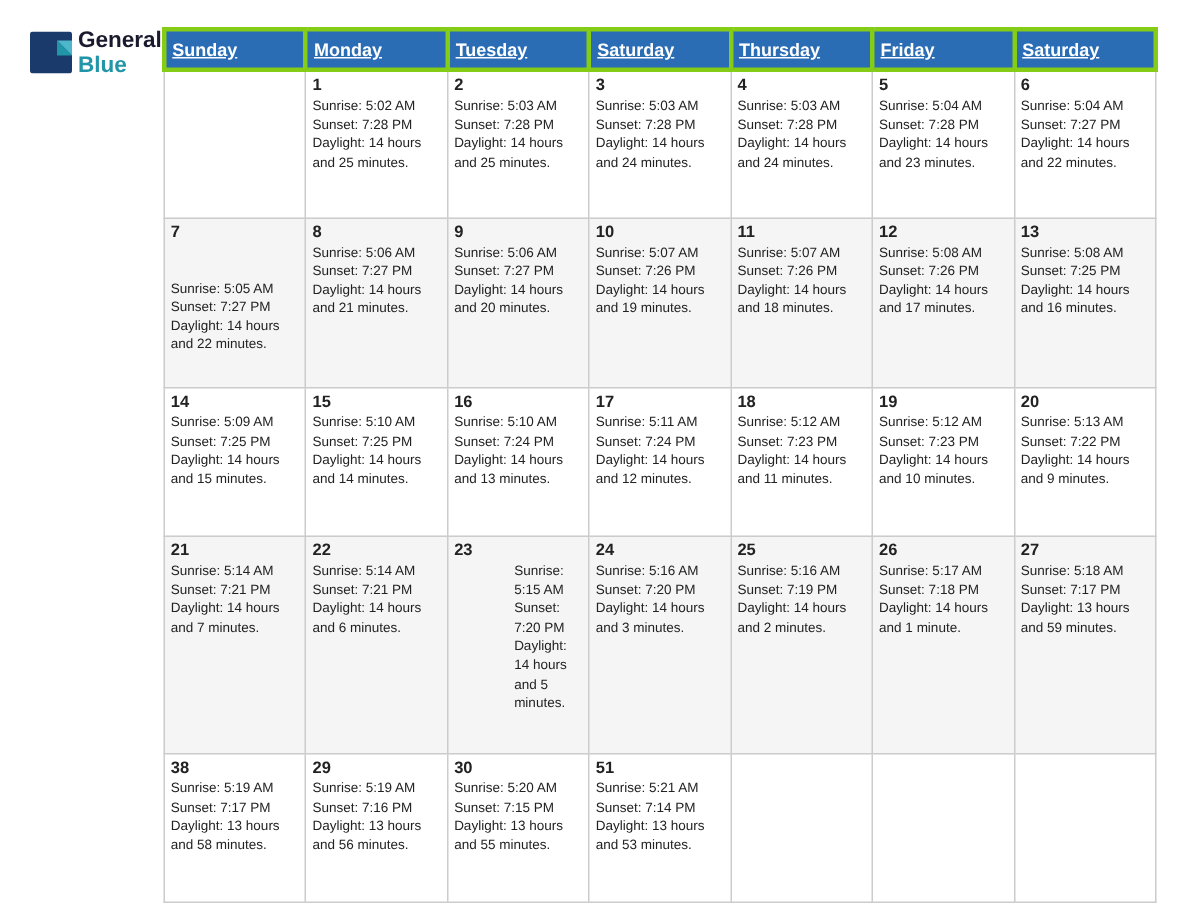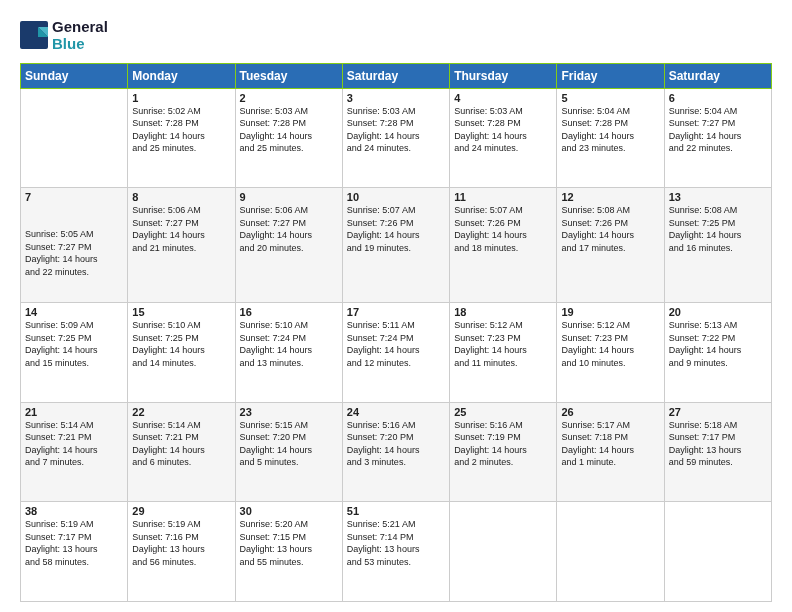--- a/index.html
+++ b/index.html
@@ -8,21 +8,21 @@
       background: #fff;
       width: 792px;
       height: 612px;
       overflow: hidden;
     }
     .page {
       width: 792px;
       height: 612px;
       padding: 18px 20px 10px 20px;
       display: flex;
-      flex-direction: column;
+      flex-direction: row;
     }
     .header {
       display: flex;
       justify-content: space-between;
       align-items: flex-start;
       margin-bottom: 10px;
     }
     .logo {
       display: flex;
       align-items: center;
@@ -53,21 +53,22 @@
       width: 100%;
       table-layout: fixed;
     }
     .calendar th {
       background: #2a6db5;
       color: #fff;
       font-size: 12px;
       font-weight: bold;
       padding: 5px 4px;
       text-align: left;
-      border: 1px solid #84cc16;
+      border: 3px solid #84cc16;
+      text-decoration: underline;
     }
     .calendar td {
       vertical-align: top;
       border: 1px solid #ccc;
       padding: 3px 4px;
       font-size: 9.5px;
       color: #222;
       background: #fff;
       height: 82px;
     }
@@ -282,21 +283,21 @@
           </td>
           <td>
             <span class="day-num">22</span>
             <div class="day-info" style="white-space: pre-line;">Sunrise: 5:14 AM
 Sunset: 7:21 PM
 Daylight: 14 hours
 and 6 minutes.</div>
           </td>
           <td>
             <span class="day-num">23</span>
-            <div class="day-info" style="white-space: pre-line;">Sunrise: 5:15 AM
+            <div class="day-info" style="white-space: pre-line; margin-left: 40px;">Sunrise: 5:15 AM
 Sunset: 7:20 PM
 Daylight: 14 hours
 and 5 minutes.</div>
           </td>
           <td>
             <span class="day-num">24</span>
             <div class="day-info" style="white-space: pre-line;">Sunrise: 5:16 AM
 Sunset: 7:20 PM
 Daylight: 14 hours
 and 3 minutes.</div>

